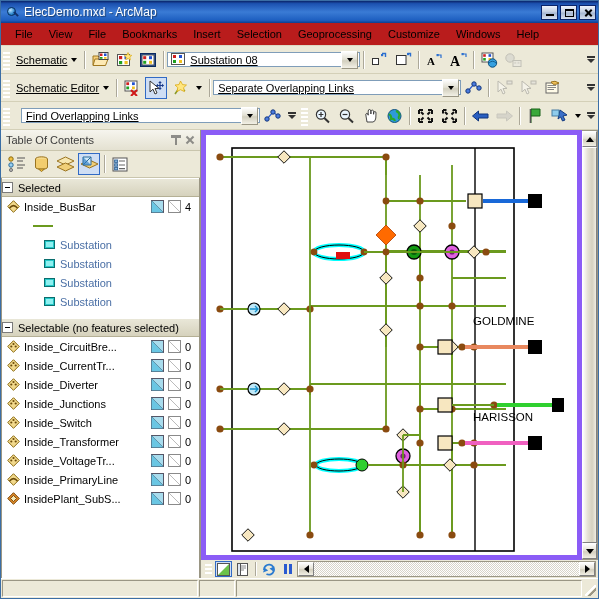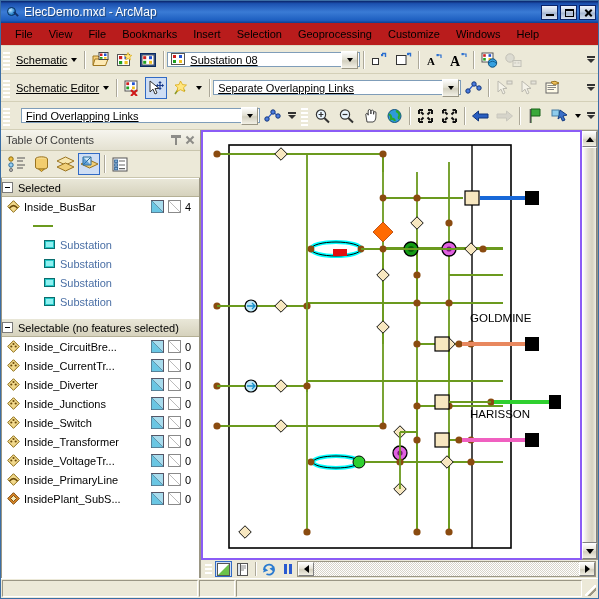--- a/index.html
+++ b/index.html
@@ -151,21 +151,21 @@
   .chk{width:13px;height:13px;flex:0 0 13px;}
   .cnt{width:14px;text-align:left;font-size:11px;}
   .swatch-line{height:19px;display:flex;align-items:center;padding-left:30px;}
   .sub{display:flex;align-items:center;height:19px;padding-left:42px;gap:5px;font-size:11px;color:#4a6fa5;}
   .sub-ico{width:11px;height:11px;flex:0 0 11px;}
 
   
   .mapwrap{flex:1;display:flex;flex-direction:column;min-width:0;background:#ece9d8;}
   .maprow{flex:1;display:flex;min-height:0;}
   .canvas{
-    flex:1;background:#fff;border:2px solid #8b5cf6;box-sizing:border-box;
+    flex:1;background:#fff;border:5px solid #8b5cf6;box-sizing:border-box;
     position:relative;overflow:hidden;
   }
   .vsb{
     width:16px;flex:0 0 16px;background:#d4d0c8;
     border:1px solid #9a9684;border-left:none;box-sizing:border-box;
     display:flex;flex-direction:column;
   }
   .sb-ar{
     height:16px;flex:0 0 16px;
     background:linear-gradient(to bottom,#fdfdfd,#e6e3d7 45%,#d3cfbe 55%,#f1efe4);

